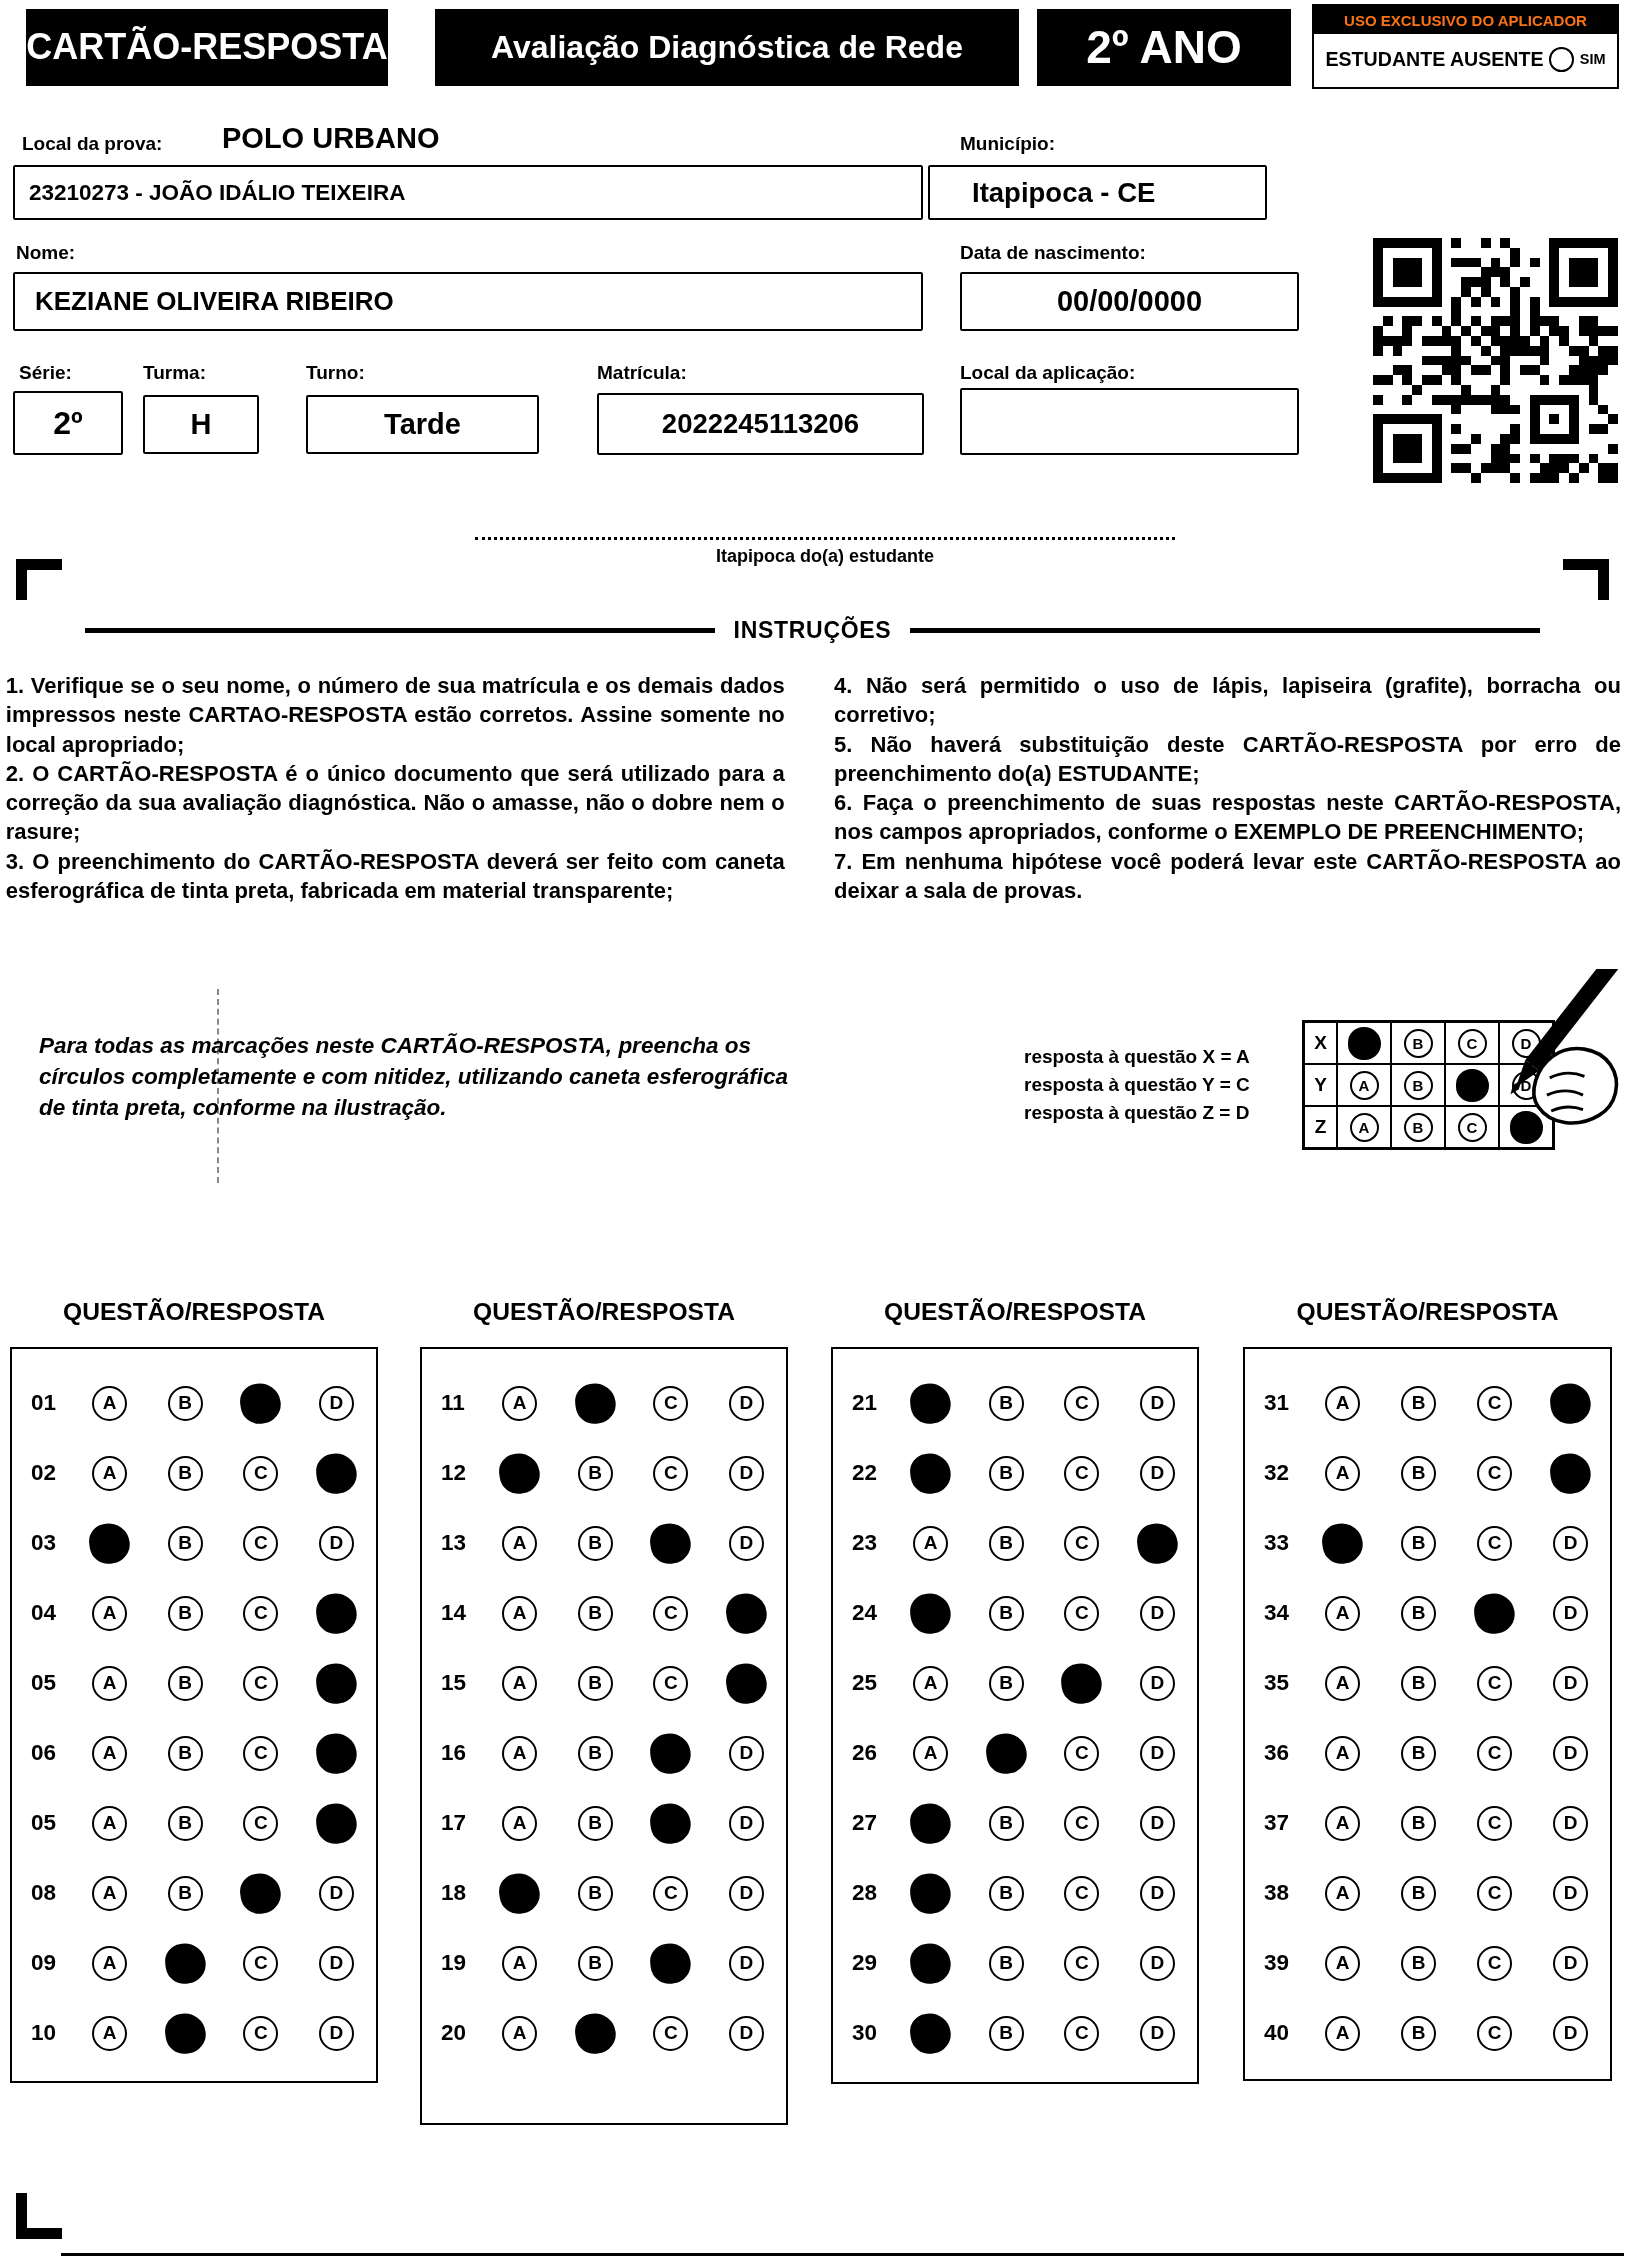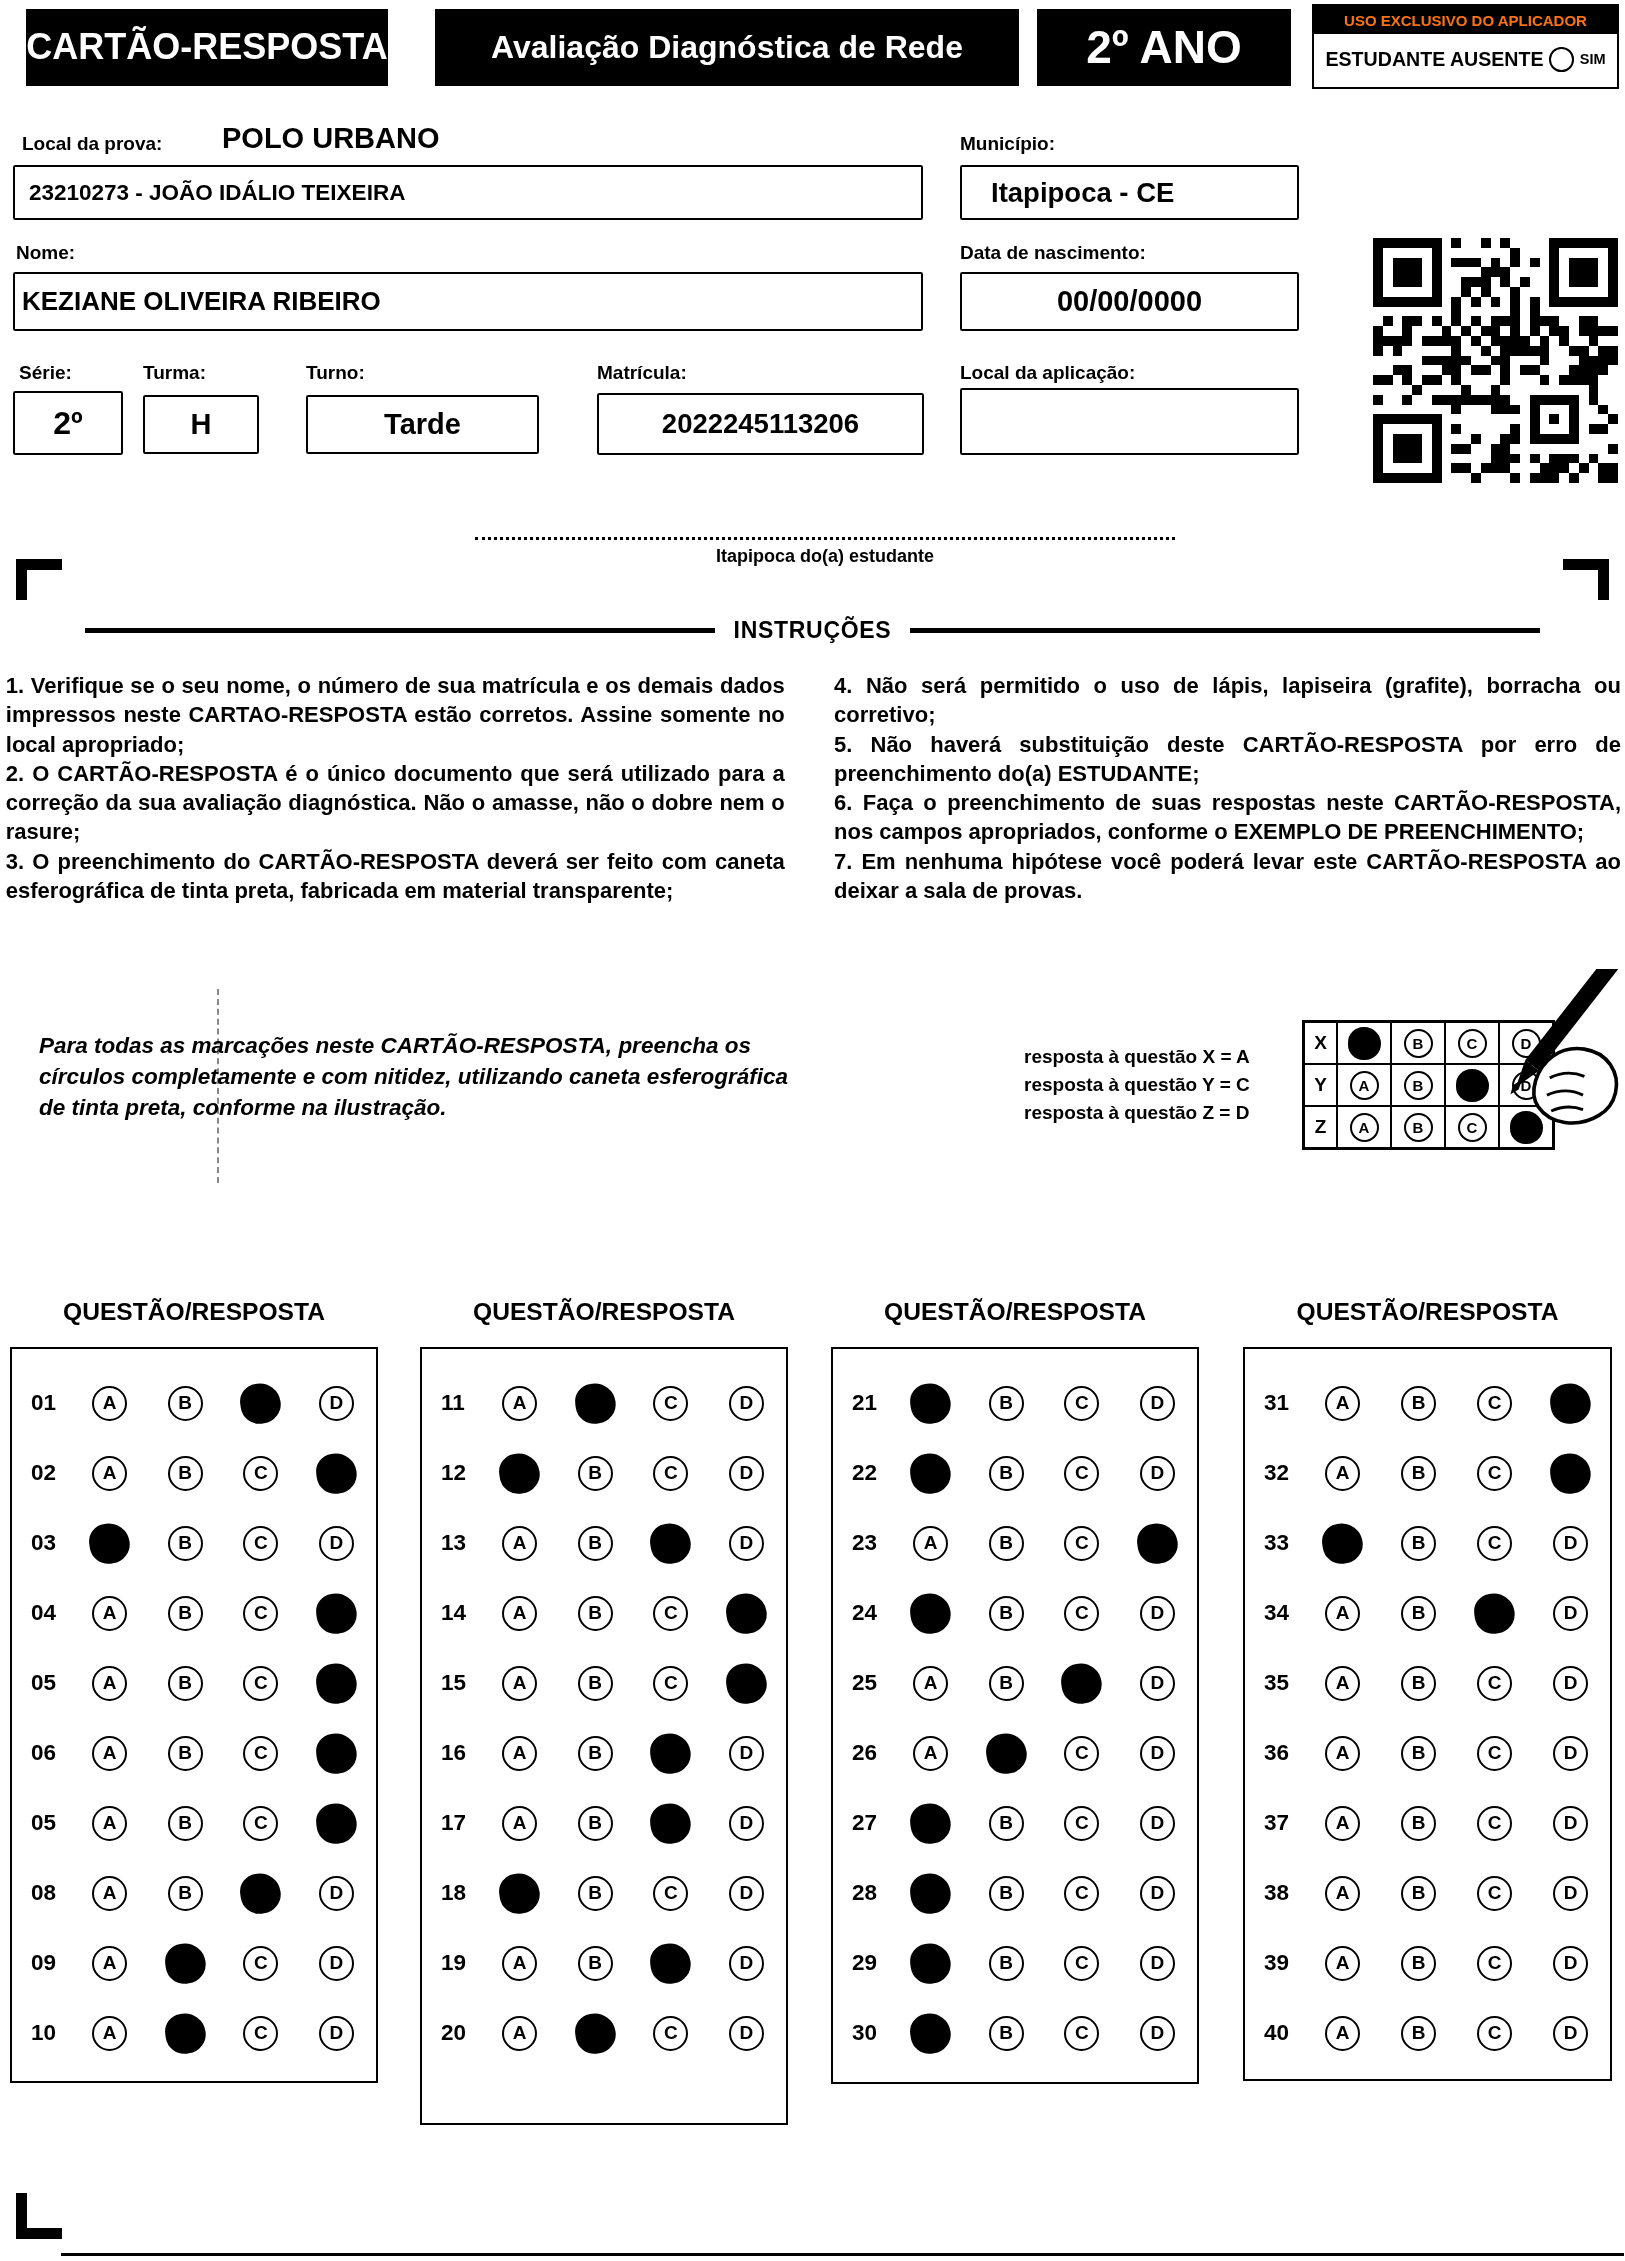--- a/index.html
+++ b/index.html
@@ -22,23 +22,23 @@
 
   .f-label { position:absolute; font-size:19px; font-weight:bold; white-space:nowrap; }
   .f-value { position:absolute; font-weight:bold; white-space:nowrap; }
   .f-box { position:absolute; border:2.9px solid #000; border-radius:2.2px; background:#fff;
            display:flex; align-items:center; font-weight:bold; white-space:nowrap; }
 
   .lbl-local     { left:22px;   top:133px; }
   .val-local     { left:222px;  top:122px; font-size:29px; }
   .box-school    { left:13px;   top:165px; width:910px; height:55px; font-size:22.5px; padding-left:14px; }
   .lbl-municipio { left:960px; top:133px; }
-  .box-municipio { left:960px; top:165px; width:339px; height:55px; font-size:27.5px; padding-left:29px;text-align:center; }
+  .box-municipio { left:928px; top:165px; width:339px; height:55px; font-size:27.5px; padding-left:42px;text-align:center; }
   .lbl-nome      { left:16px;   top:242px; }
-  .box-nome      { left:13px;   top:272px; width:910px; height:59px; font-size:26px; padding-left:7px; }
+  .box-nome      { left:13px;   top:272px; width:910px; height:59px; font-size:26px; padding-left:20px; }
   .lbl-nasc      { left:960px; top:242px; }
   .box-nasc      { left:960px; top:272px; width:339px; height:59px; font-size:29px; justify-content:center; }
   .qr { position:absolute; left:1373px; top:238px; width:245px; height:245px; background:#fff; }
 
   .lbl-serie     { left:19px;   top:362px; }
   .lbl-turma     { left:143px;  top:362px; }
   .lbl-turno     { left:306px;  top:362px; }
   .lbl-matricula { left:597px;  top:362px; }
   .lbl-aplicacao { left:960px; top:362px; }
   .box-serie     { left:13px;   top:391px; width:110px; height:64px; font-size:32px; justify-content:center; }

